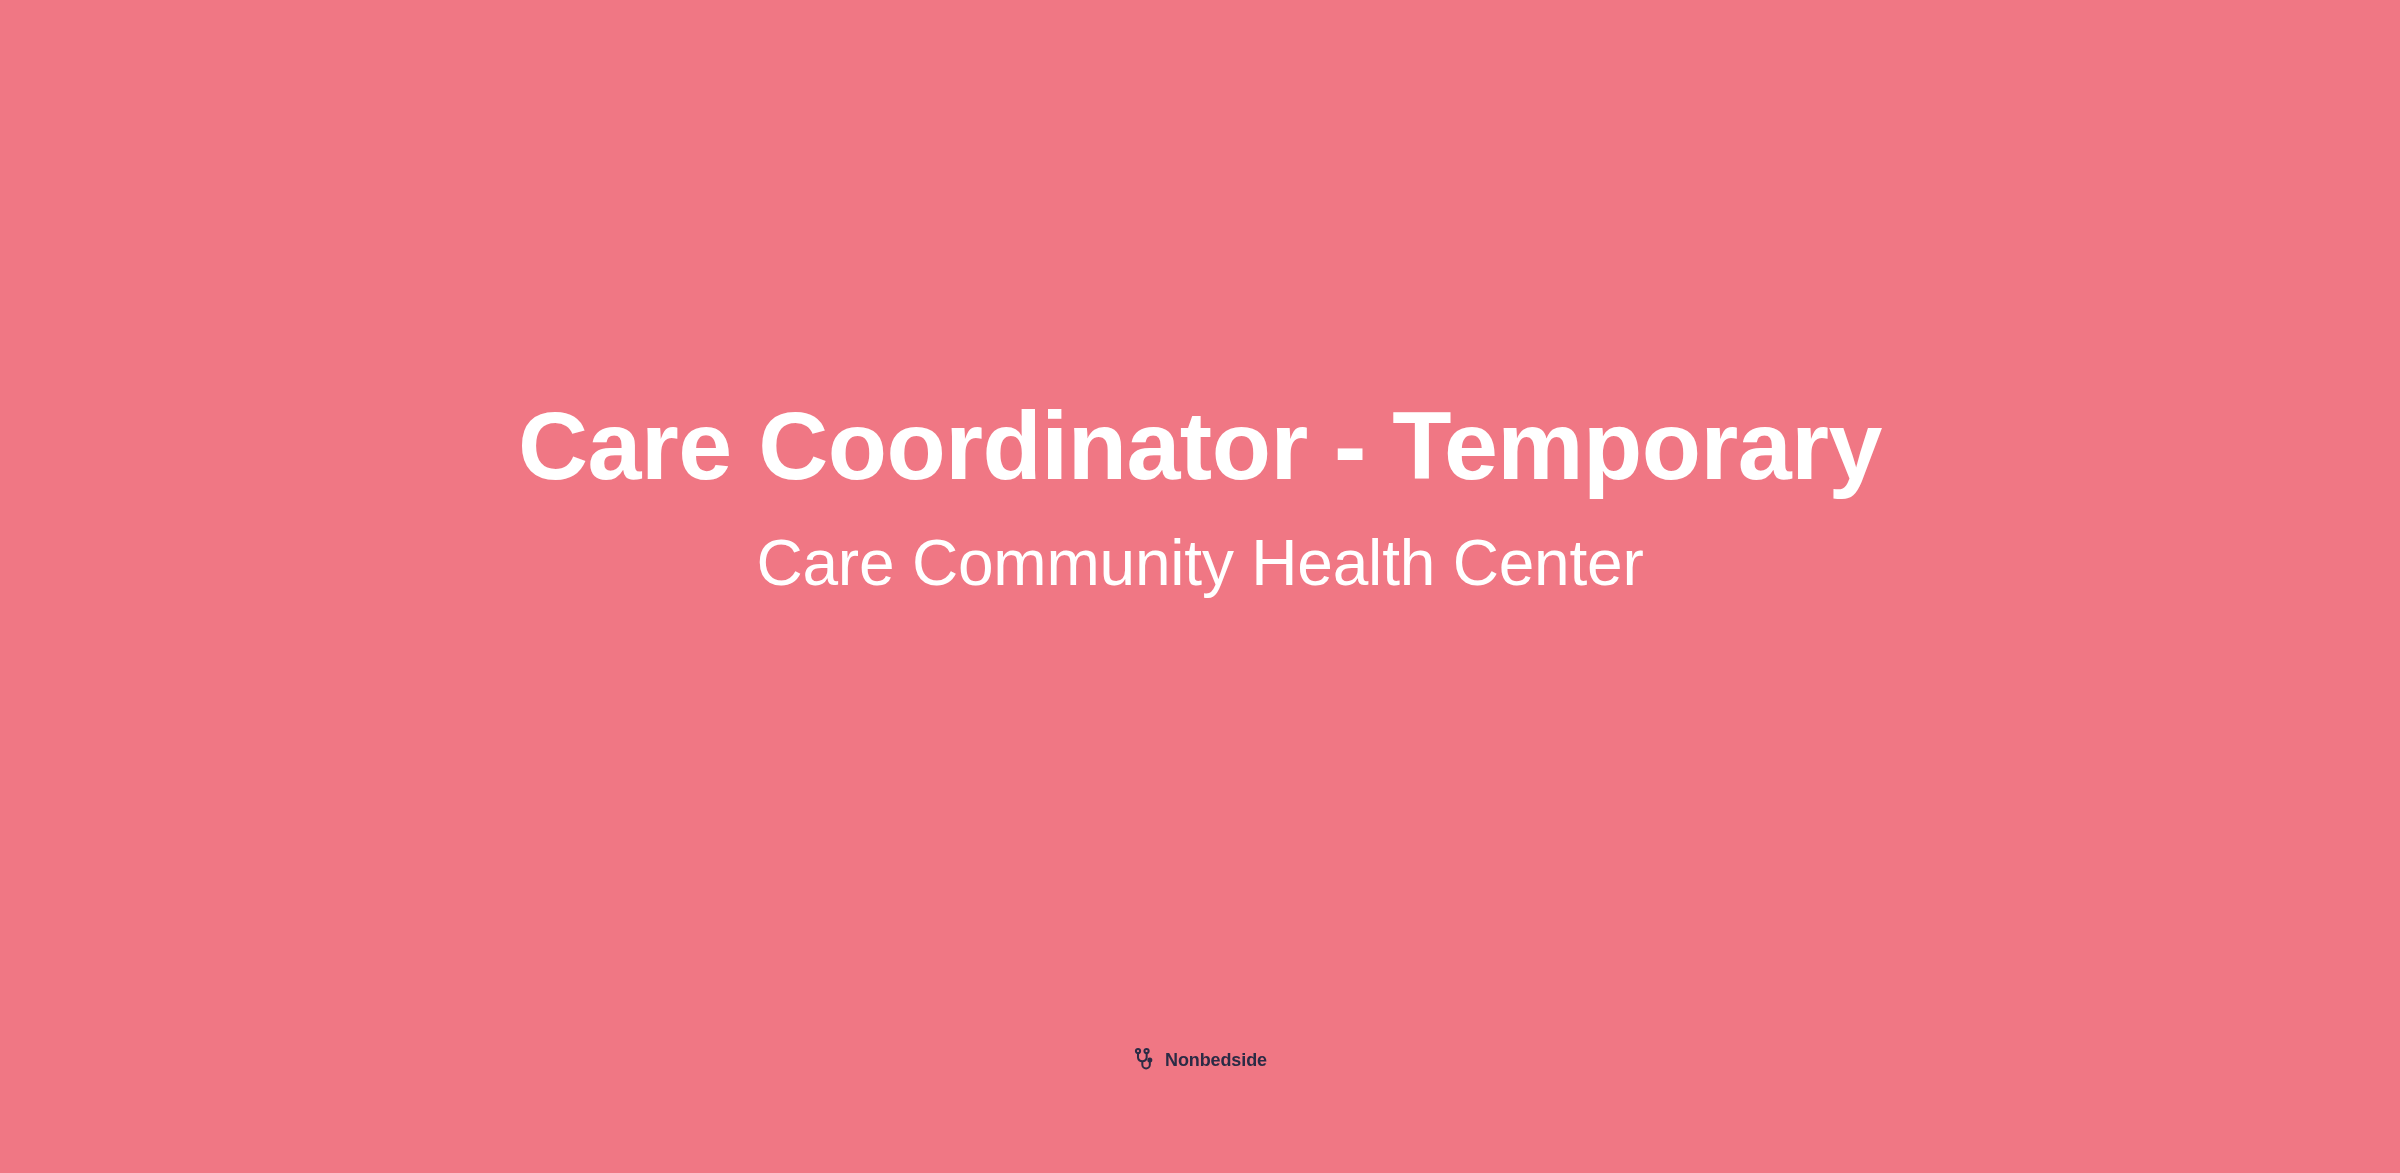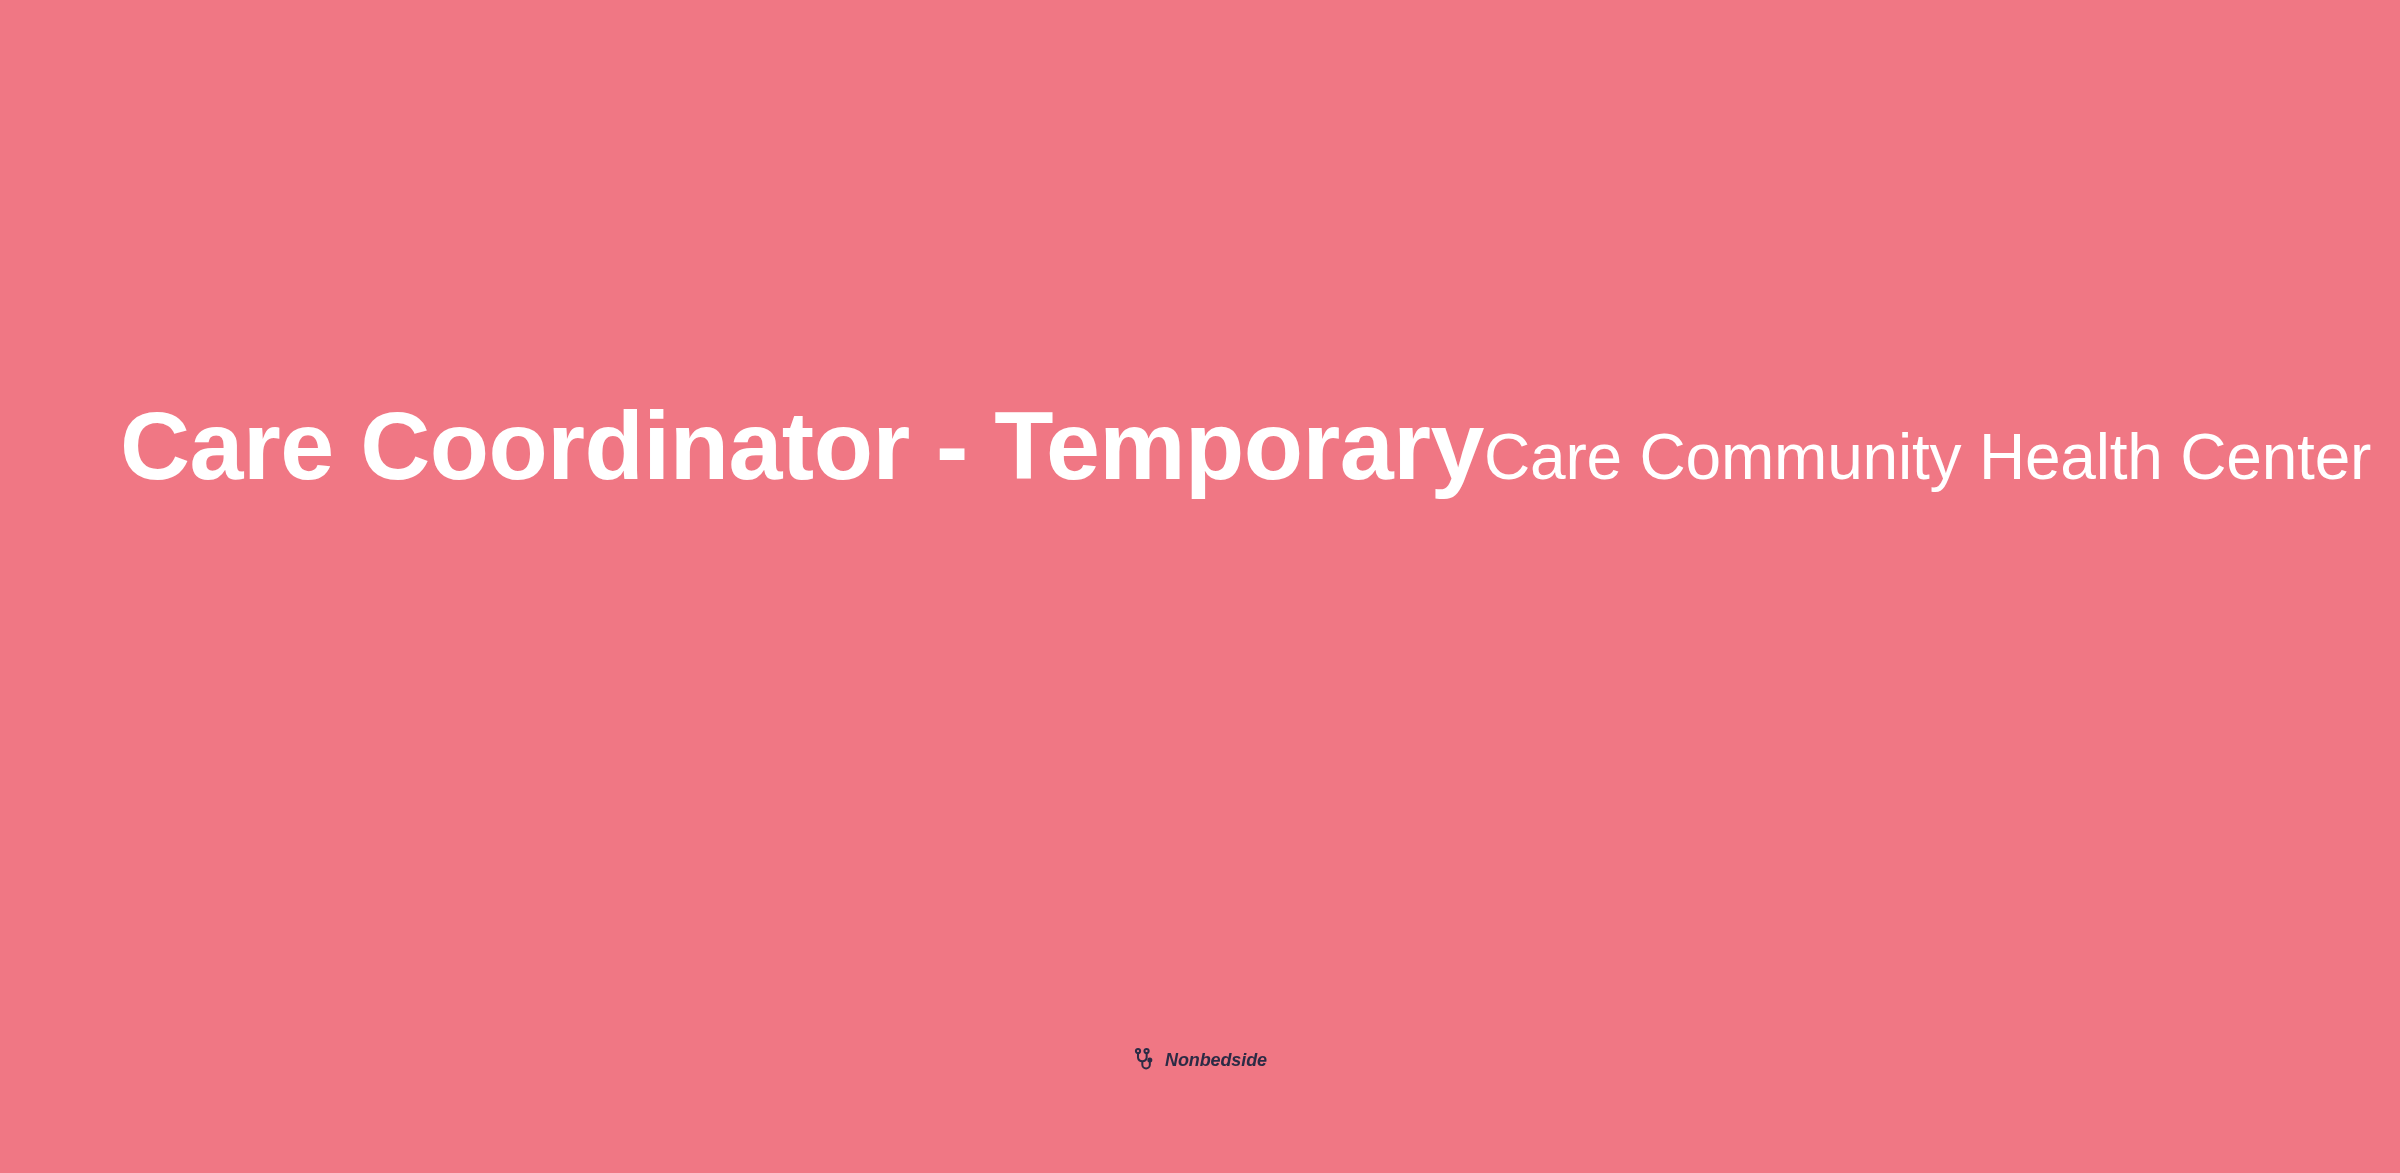--- a/index.html
+++ b/index.html
@@ -24,21 +24,21 @@
     align-items: center;
     justify-content: flex-start;
   }
 
   .hero {
     position: absolute;
     left: 0;
     right: 0;
     top: 390px;
     display: flex;
-    flex-direction: row;
+    flex-direction: column;
     align-items: center;
     text-align: left;
     padding: 0 120px;
   }
 
   .hero-title {
     font-size: 97px;
     font-weight: 700;
     line-height: 1.16;
     color: #ffffff;
@@ -73,21 +73,20 @@
     display: block;
     flex: 0 0 auto;
   }
 
   .brand-name {
     font-size: 18px;
     font-weight: 700;
     color: #2b2b45;
     letter-spacing: -0.1px;
     line-height: 1;
-    font-style: italic;
   }
 </style>
 </head>
 <body>
 
 <div class="slide">
 
   <div class="hero">
     <h1 class="hero-title">Care Coordinator - Temporary</h1>
     <h2 class="hero-subtitle">Care Community Health Center</h2>

